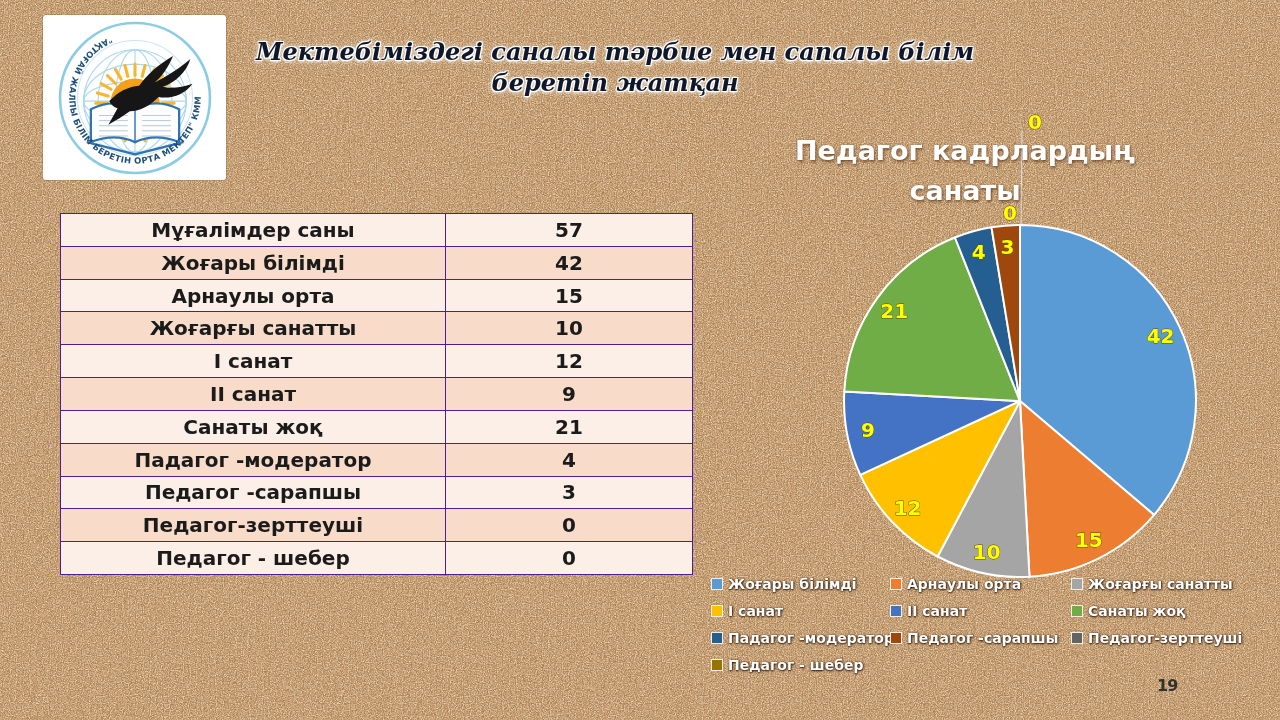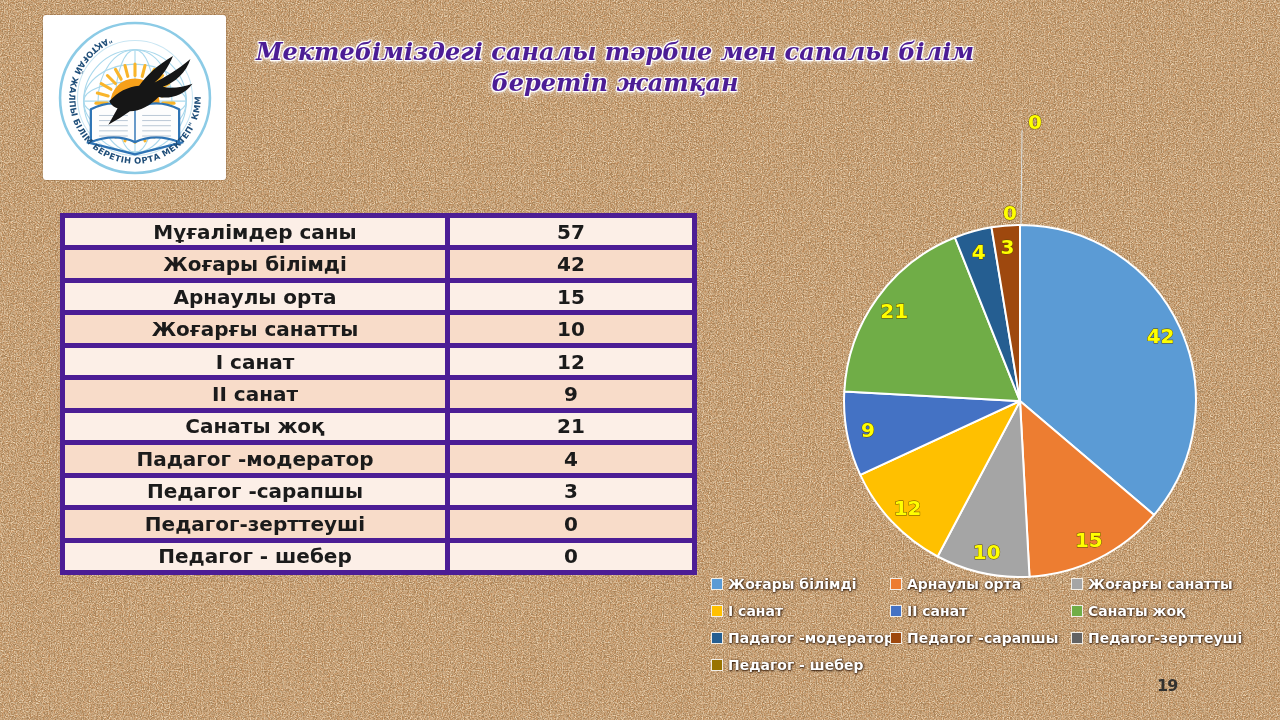--- a/index.html
+++ b/index.html
@@ -15,32 +15,32 @@
     background:#ffffff;border-radius:3px;z-index:2;
     display:flex;align-items:center;justify-content:center;
     box-shadow:0 0 0 1px rgba(120,80,40,.25);
   }
 
   
   .slide-title{
     position:absolute;left:250px;top:36px;width:730px;z-index:3;
     text-align:center;font-family:"DejaVu Serif",serif;
     font-style:italic;font-weight:bold;font-size:24px;line-height:31px;
-    color:#4c1d95;
+    color:#0f172a;
     text-shadow:-1px -1px 0 #fff,1px -1px 0 #fff,-1px 1px 0 #fff,1px 1px 0 #fff,
                  0 2px 3px rgba(255,255,255,.85),0 0 7px rgba(255,255,255,.9);
   }
 
   
   .data-table{
     position:absolute;left:60px;top:213px;width:632px;height:362px;z-index:2;
     border-collapse:collapse;table-layout:fixed;
   }
   .data-table td{
-    border:5px solid #4c1d95;font-weight:bold;font-size:20px;color:#1b1b1b;
+    border:1px solid #4c1d95;font-weight:bold;font-size:20px;color:#1b1b1b;
     text-align:center;padding:0;vertical-align:middle;
   }
   .data-table col.c1{width:385px;}
   .data-table col.c2{width:247px;}
   .data-table tr.light{background:#FCEFE7;}
   .data-table tr.dark{background:#F8DCC9;}
 
   
   .chart-title{
     position:absolute;left:745px;top:131px;width:440px;z-index:3;
@@ -209,20 +209,21 @@
         <td>0</td>
       </tr>
     <tr class="light">
         <td>Педагог - шебер</td>
         <td>0</td>
       </tr>
   </tbody>
 </table>
 
 <div class="chart-title">
+  <div>Педагог кадрлардың санаты</div>
 </div>
 
 <svg id="pie-svg" width="400" height="490">
     <line x1="202" y1="25" x2="201" y2="122" stroke="#D9DFE2" stroke-width="1"></line>
     <path d="M200,296 L200.0,120.0 A176,176 0 0 1 334.1,409.9 Z" fill="#5B9BD5" stroke="#ffffff" stroke-width="2" stroke-linejoin="round"></path>
     <path d="M200,296 L334.1,409.9 A176,176 0 0 1 209.5,471.7 Z" fill="#ED7D31" stroke="#ffffff" stroke-width="2" stroke-linejoin="round"></path>
     <path d="M200,296 L209.5,471.7 A176,176 0 0 1 117.6,451.5 Z" fill="#A5A5A5" stroke="#ffffff" stroke-width="2" stroke-linejoin="round"></path>
     <path d="M200,296 L117.6,451.5 A176,176 0 0 1 40.3,369.9 Z" fill="#FFC000" stroke="#ffffff" stroke-width="2" stroke-linejoin="round"></path>
     <path d="M200,296 L40.3,369.9 A176,176 0 0 1 24.3,286.5 Z" fill="#4472C4" stroke="#ffffff" stroke-width="2" stroke-linejoin="round"></path>
     <path d="M200,296 L24.3,286.5 A176,176 0 0 1 134.9,132.5 Z" fill="#70AD47" stroke="#ffffff" stroke-width="2" stroke-linejoin="round"></path>

